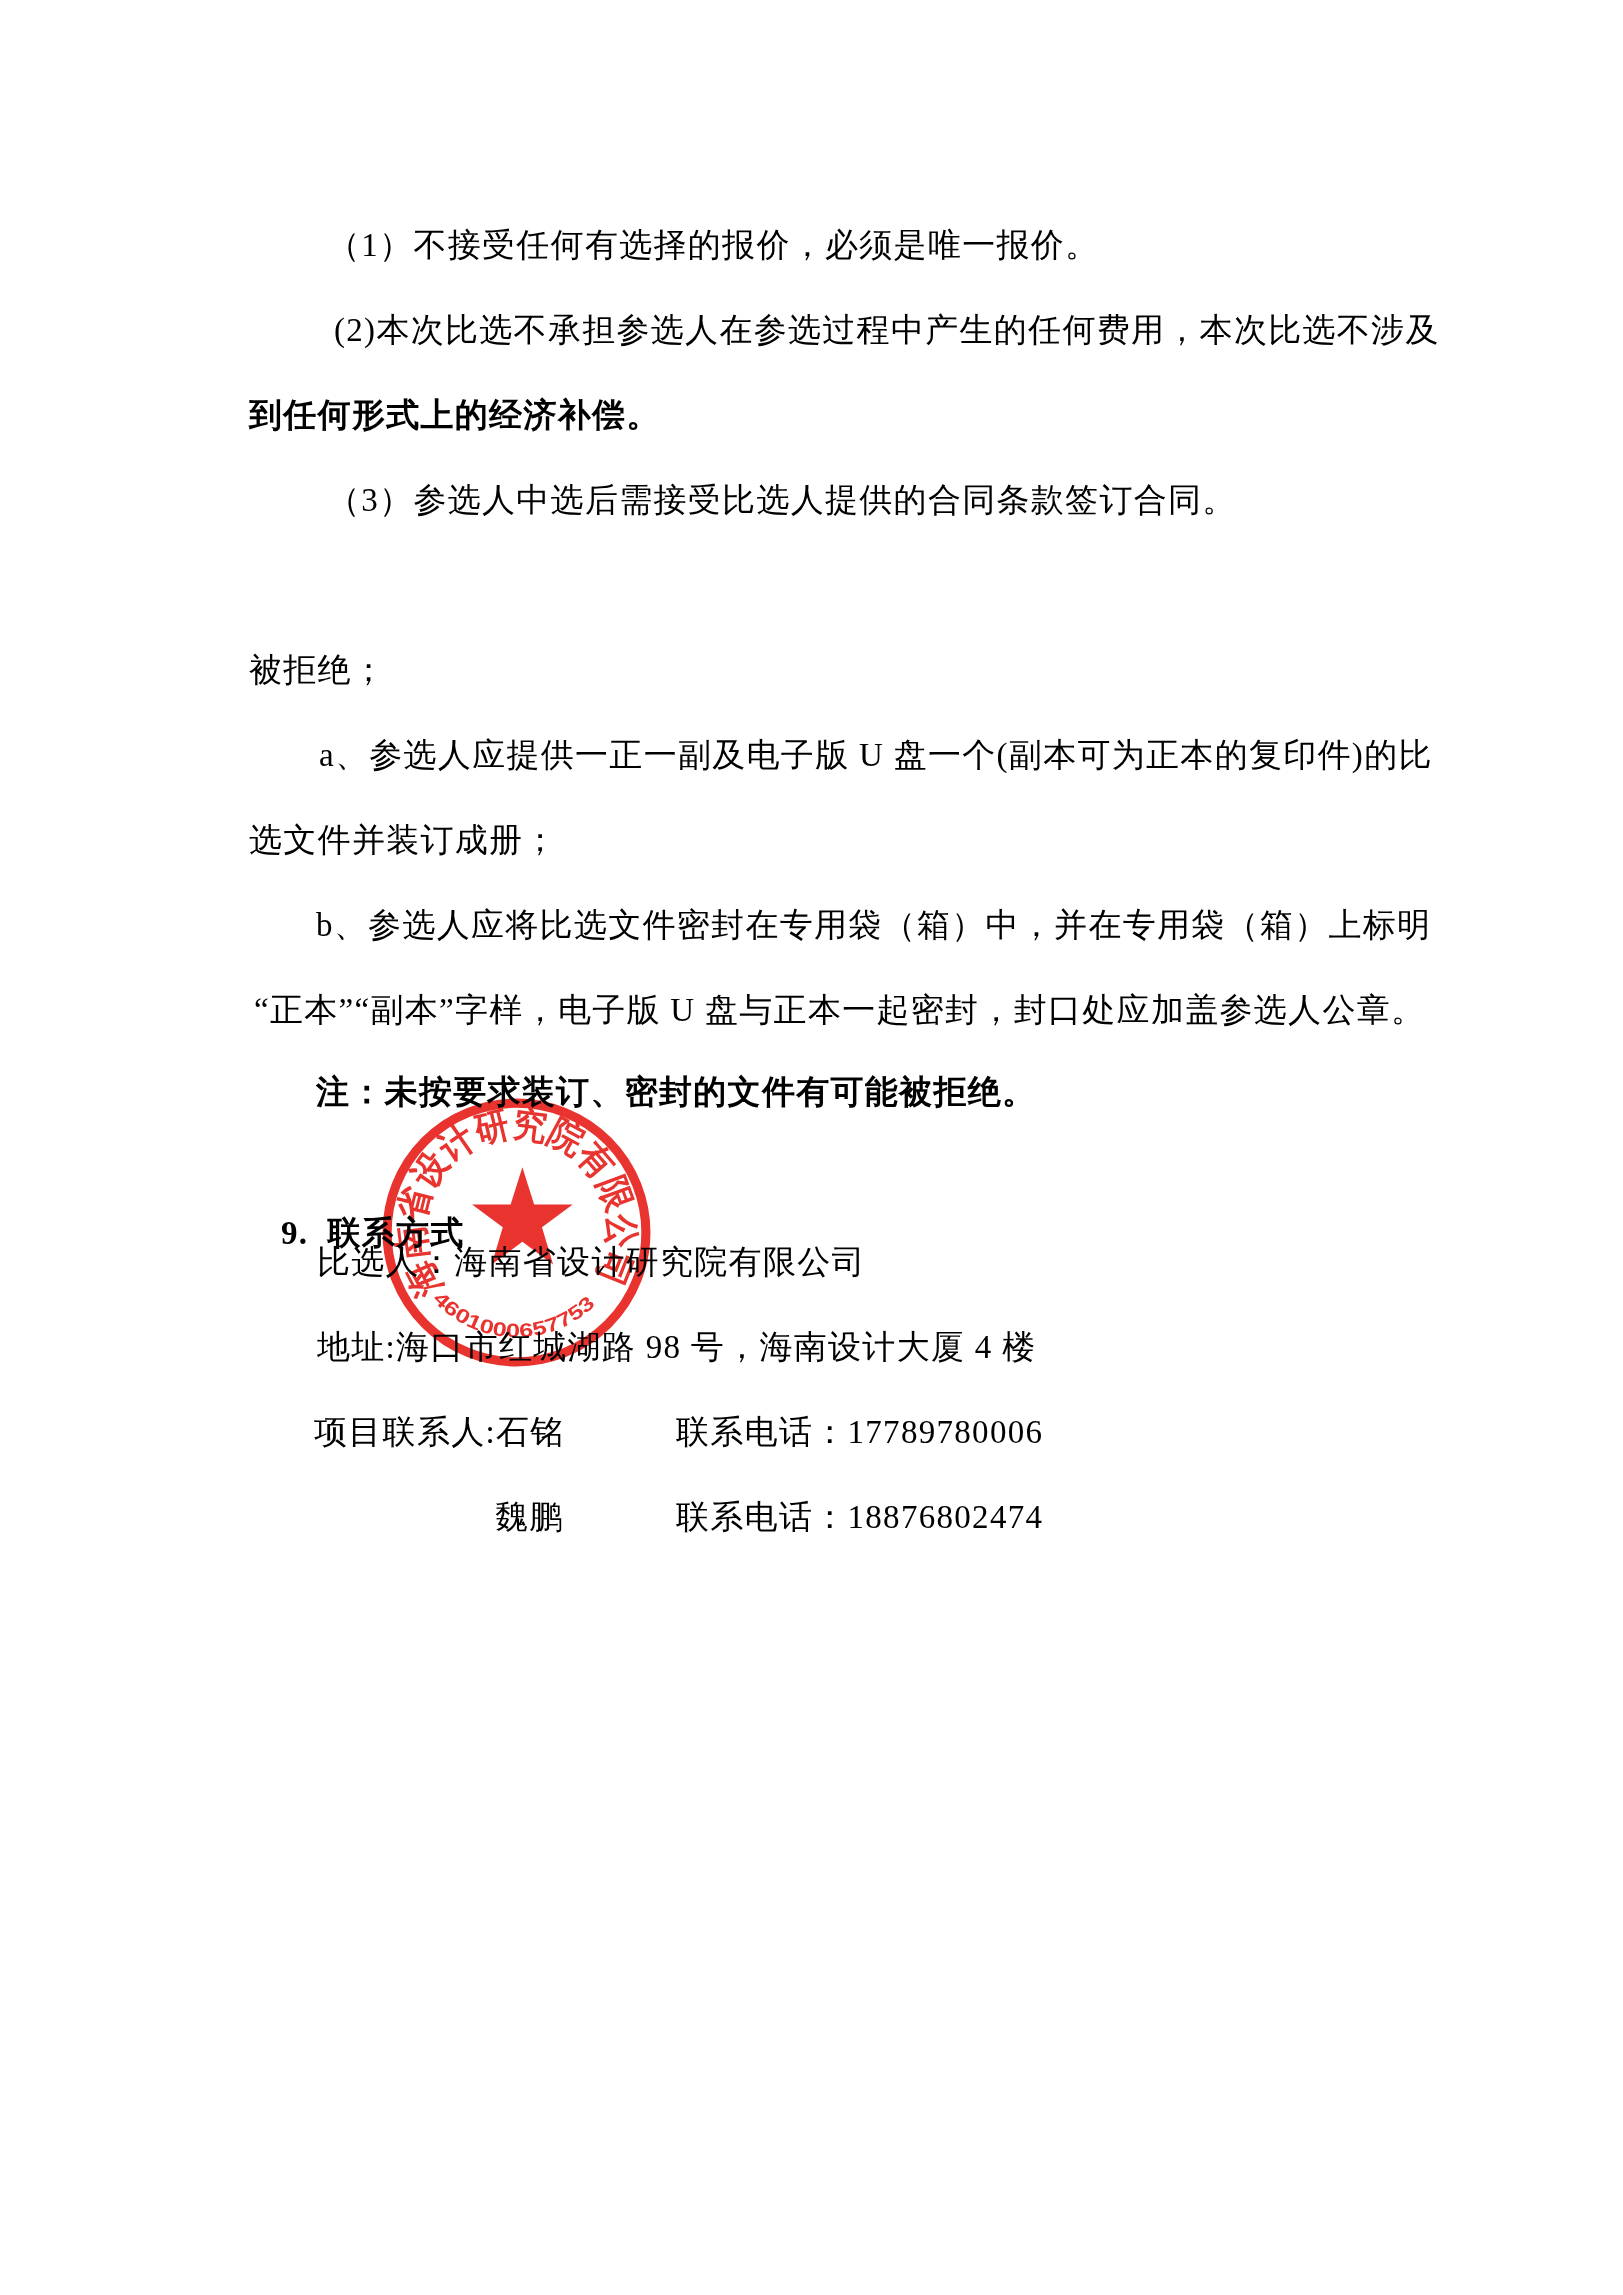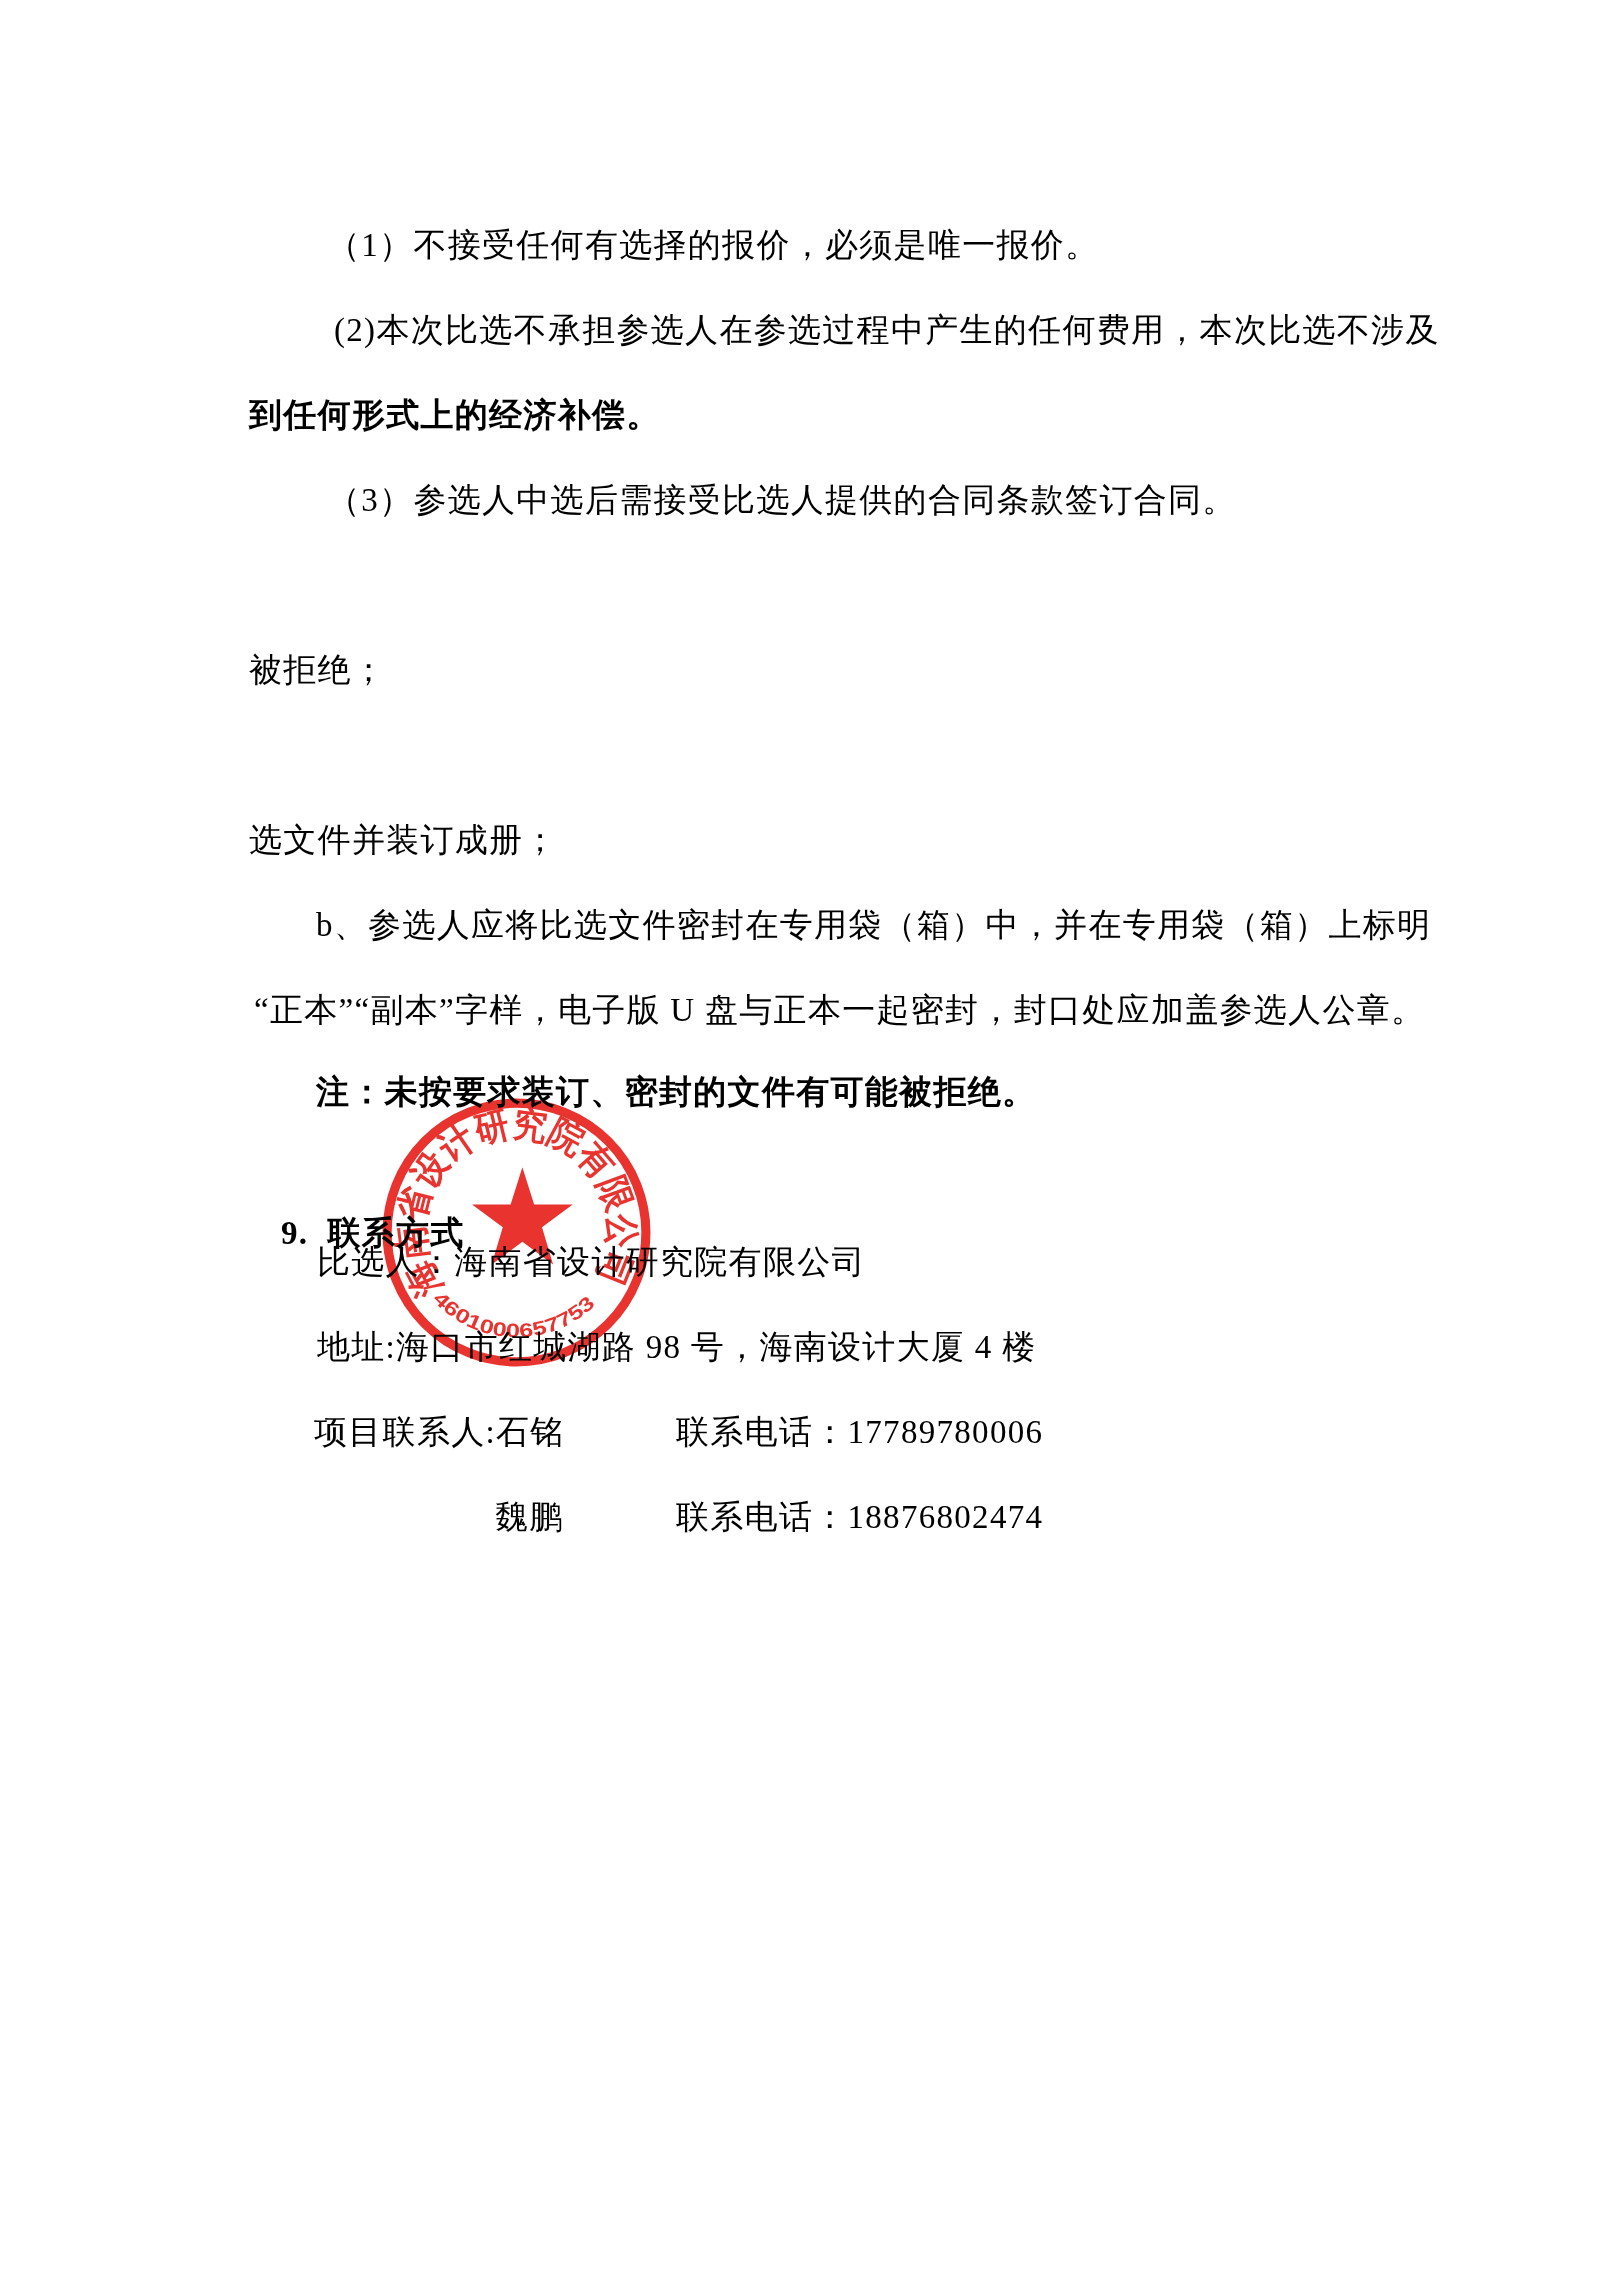--- a/index.html
+++ b/index.html
@@ -37,20 +37,21 @@
 </head>
 <body>
 
 <div class="page">
 
   <div class="line" style="left:327px;top:226px;">（1）不接受任何有选择的报价，必须是唯一报价。</div>
   <div class="line" style="left:334px;top:311px;">(2)本次比选不承担参选人在参选过程中产生的任何费用，本次比选不涉及</div>
   <div class="line" style="left:249px;top:396px;font-weight:bold;">到任何形式上的经济补偿。</div>
   <div class="line" style="left:327px;top:481px;">（3）参选人中选后需接受比选人提供的合同条款签订合同。</div>
   <div class="line" style="left:249px;top:651px;">被拒绝；</div>
+  <div class="line" style="left:319px;top:736px;">a、参选人应提供一正一副及电子版 U 盘一个(副本可为正本的复印件)的比</div>
   <div class="line" style="left:249px;top:821px;">选文件并装订成册；</div>
   <div class="line" style="left:316px;top:906px;">b、参选人应将比选文件密封在专用袋（箱）中，并在专用袋（箱）上标明</div>
   <div class="line" style="left:254px;top:991px;">“正本”“副本”字样，电子版 U 盘与正本一起密封，封口处应加盖参选人公章。</div>
   <div class="line bold" style="left:316px;top:1073px;">注：未按要求装订、密封的文件有可能被拒绝。</div>
   <div class="line bold" style="left:281px;top:1214px;">9.  联系方式</div>
   <div class="line" style="left:317px;top:1243px;">比选人：海南省设计研究院有限公司</div>
   <div class="line" style="left:317px;top:1328px;">地址:海口市红城湖路 98 号，海南设计大厦 4 楼</div>
 
   <div class="line" style="left:314px;top:1413px;">项目联系人:石铭</div>
   <div class="line" style="left:676px;top:1413px;">联系电话：17789780006</div>

